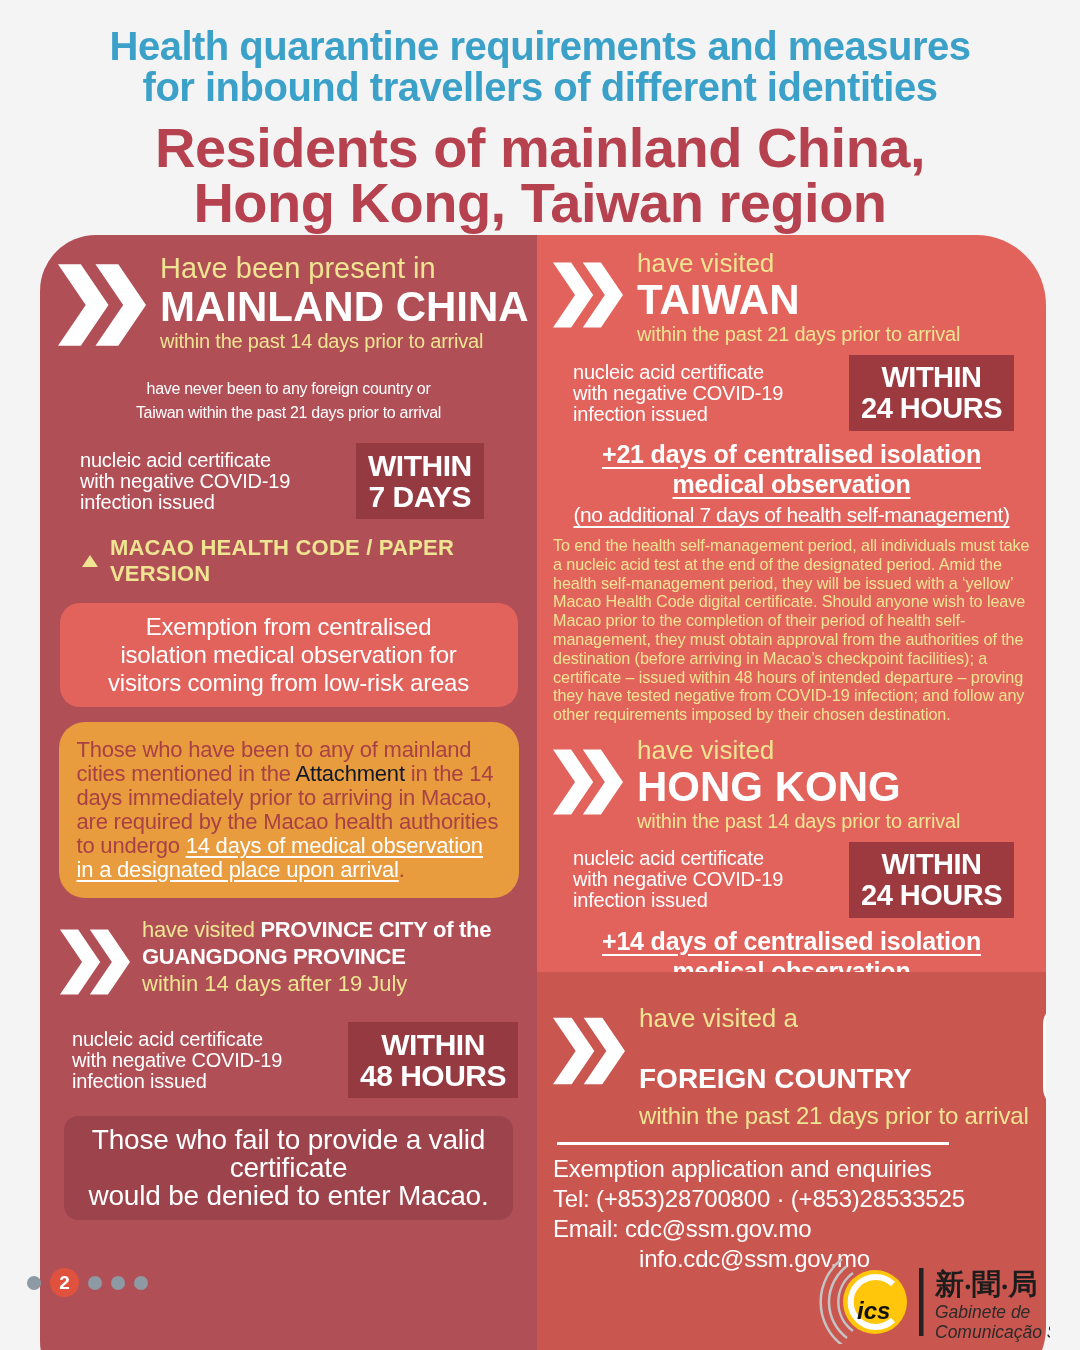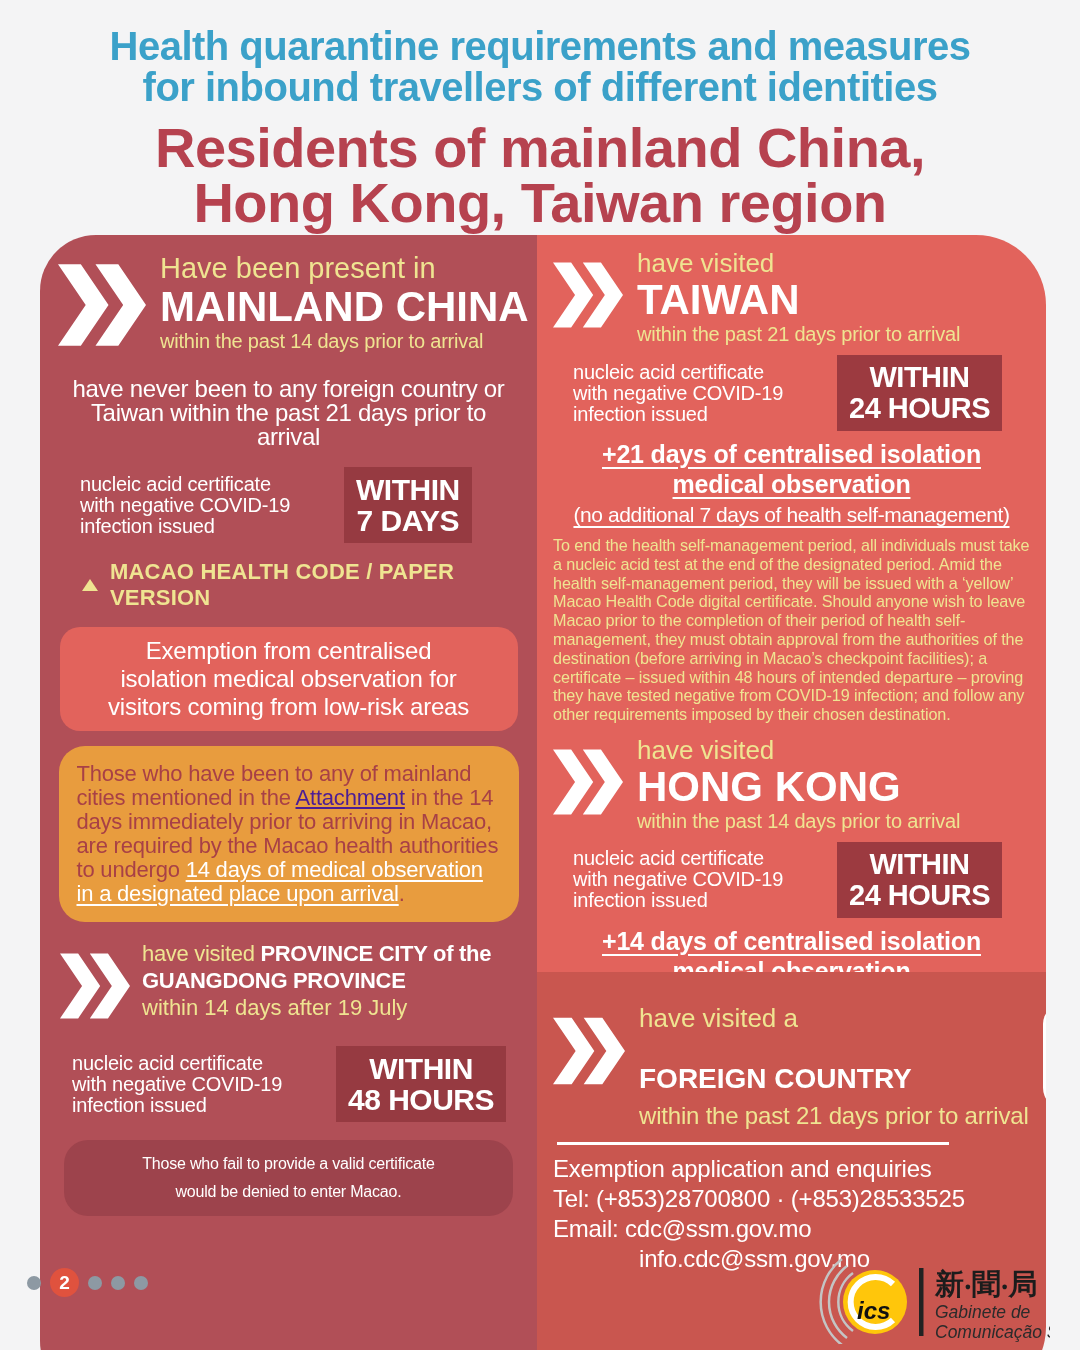--- a/index.html
+++ b/index.html
@@ -33,56 +33,56 @@
   }
 
   
   .head { display:flex; gap:14px; }
   .chev { flex:none; margin-top:4px; }
   .lead { color:#efe491; font-size:26px; line-height:29px; }
   .big  { font-size:42px; line-height:44px; font-weight:700; white-space:nowrap; }
   .sub  { color:#efe491; font-size:20px; line-height:25px; white-space:nowrap; letter-spacing:-0.2px; }
 
   
-  .note { text-align:center; font-size:24px; line-height:24px; margin-top:22px; letter-spacing:-0.3px; }
+  .note { text-align:center; font-size:16px; line-height:24px; margin-top:22px; letter-spacing:-0.3px; }
   .cert-row { display:flex; align-items:center; gap:14px; margin-top:18px; padding-left:22px; }
   .cert { font-size:20px; line-height:21px; width:250px; flex:none; letter-spacing:-0.2px; }
   .badge {
     background:#963a41; color:#fff; font-weight:700; font-size:30px; line-height:31px;
-    text-align:center; padding:7px 12px; white-space:pre-line; letter-spacing:-0.5px;
+    text-align:center; padding:7px 12px; white-space:pre-line; letter-spacing:-0.5px;margin-left:12px;
   }
   .central  { text-align:center; font-weight:700; font-size:25px; line-height:30px;
               text-decoration:underline; text-underline-offset:4px; margin-top:8px; letter-spacing:-0.2px; }
   .central2 { text-align:center; font-size:21px; line-height:25px; text-decoration:underline;
               text-underline-offset:4px; margin-top:3px; letter-spacing:-0.4px; white-space:nowrap; }
 
   
   .health { display:flex; align-items:center; gap:12px; margin-top:16px; padding-left:24px;
             color:#efe491; font-weight:700; font-size:22px; letter-spacing:0.2px; }
   .tri { width:0; height:0; border-left:8px solid transparent; border-right:8px solid transparent;
          border-bottom:12px solid #efe491; }
   .exemption {
     margin:16px auto 0; width:458px; background:#e2635c; border-radius:20px;
     text-align:center; font-size:24px; line-height:28px; padding:10px 4px; letter-spacing:-0.2px;
   }
   .orange {
     margin:15px auto 0; width:460px; background:#e89c3e; border-radius:26px;
     color:#a84046; font-size:22px; line-height:24px; padding:16px 18px; letter-spacing:-0.2px;
   }
-  .orange .wht  { color:#4c1d95;text-decoration:underline; }
+  .orange .wht  { color:#0f172a; }
   .orange .whtu { color:#fff; text-decoration:underline; text-underline-offset:3px; }
   .zh-head { margin-top:18px; display:flex; gap:12px; padding-left:2px; }
   .zh-line1 { font-size:22px; line-height:27px; white-space:nowrap; letter-spacing:-0.3px; }
   .zh-lead  { color:#efe491; }
   .zh-big   { font-weight:700; }
   .zh-line2 { font-weight:700; font-size:22px; line-height:27px; letter-spacing:-0.3px; }
   .zh-sub   { color:#efe491; font-size:22px; line-height:27px; }
   .denied {
-    margin:18px 6px 0; background:#9d434c; border-radius:24px; text-align:center;
-    font-size:16px; line-height:28px; padding:10px 0; letter-spacing:-0.2px;
+    margin:18px 6px 0; background:#9d434c; border-radius:14px; text-align:center;
+    font-size:28px; line-height:28px; padding:10px 0; letter-spacing:-0.2px;
   }
 
   
   .ynote { color:#efe491; font-size:16.2px; line-height:18.8px; margin-top:9px; letter-spacing:-0.1px; }
   .right-top .badge, .right-bottom .badge { background:#9c3a40; font-size:29px; }
   .f-big { font-size:28px;margin-top:24px; }
   .entry-badge {
     margin-left:auto; flex:none; width:84px; height:104px; background:#fff; border-radius:20px;
     display:flex; flex-direction:column; align-items:center; padding-top:8px;
   }

